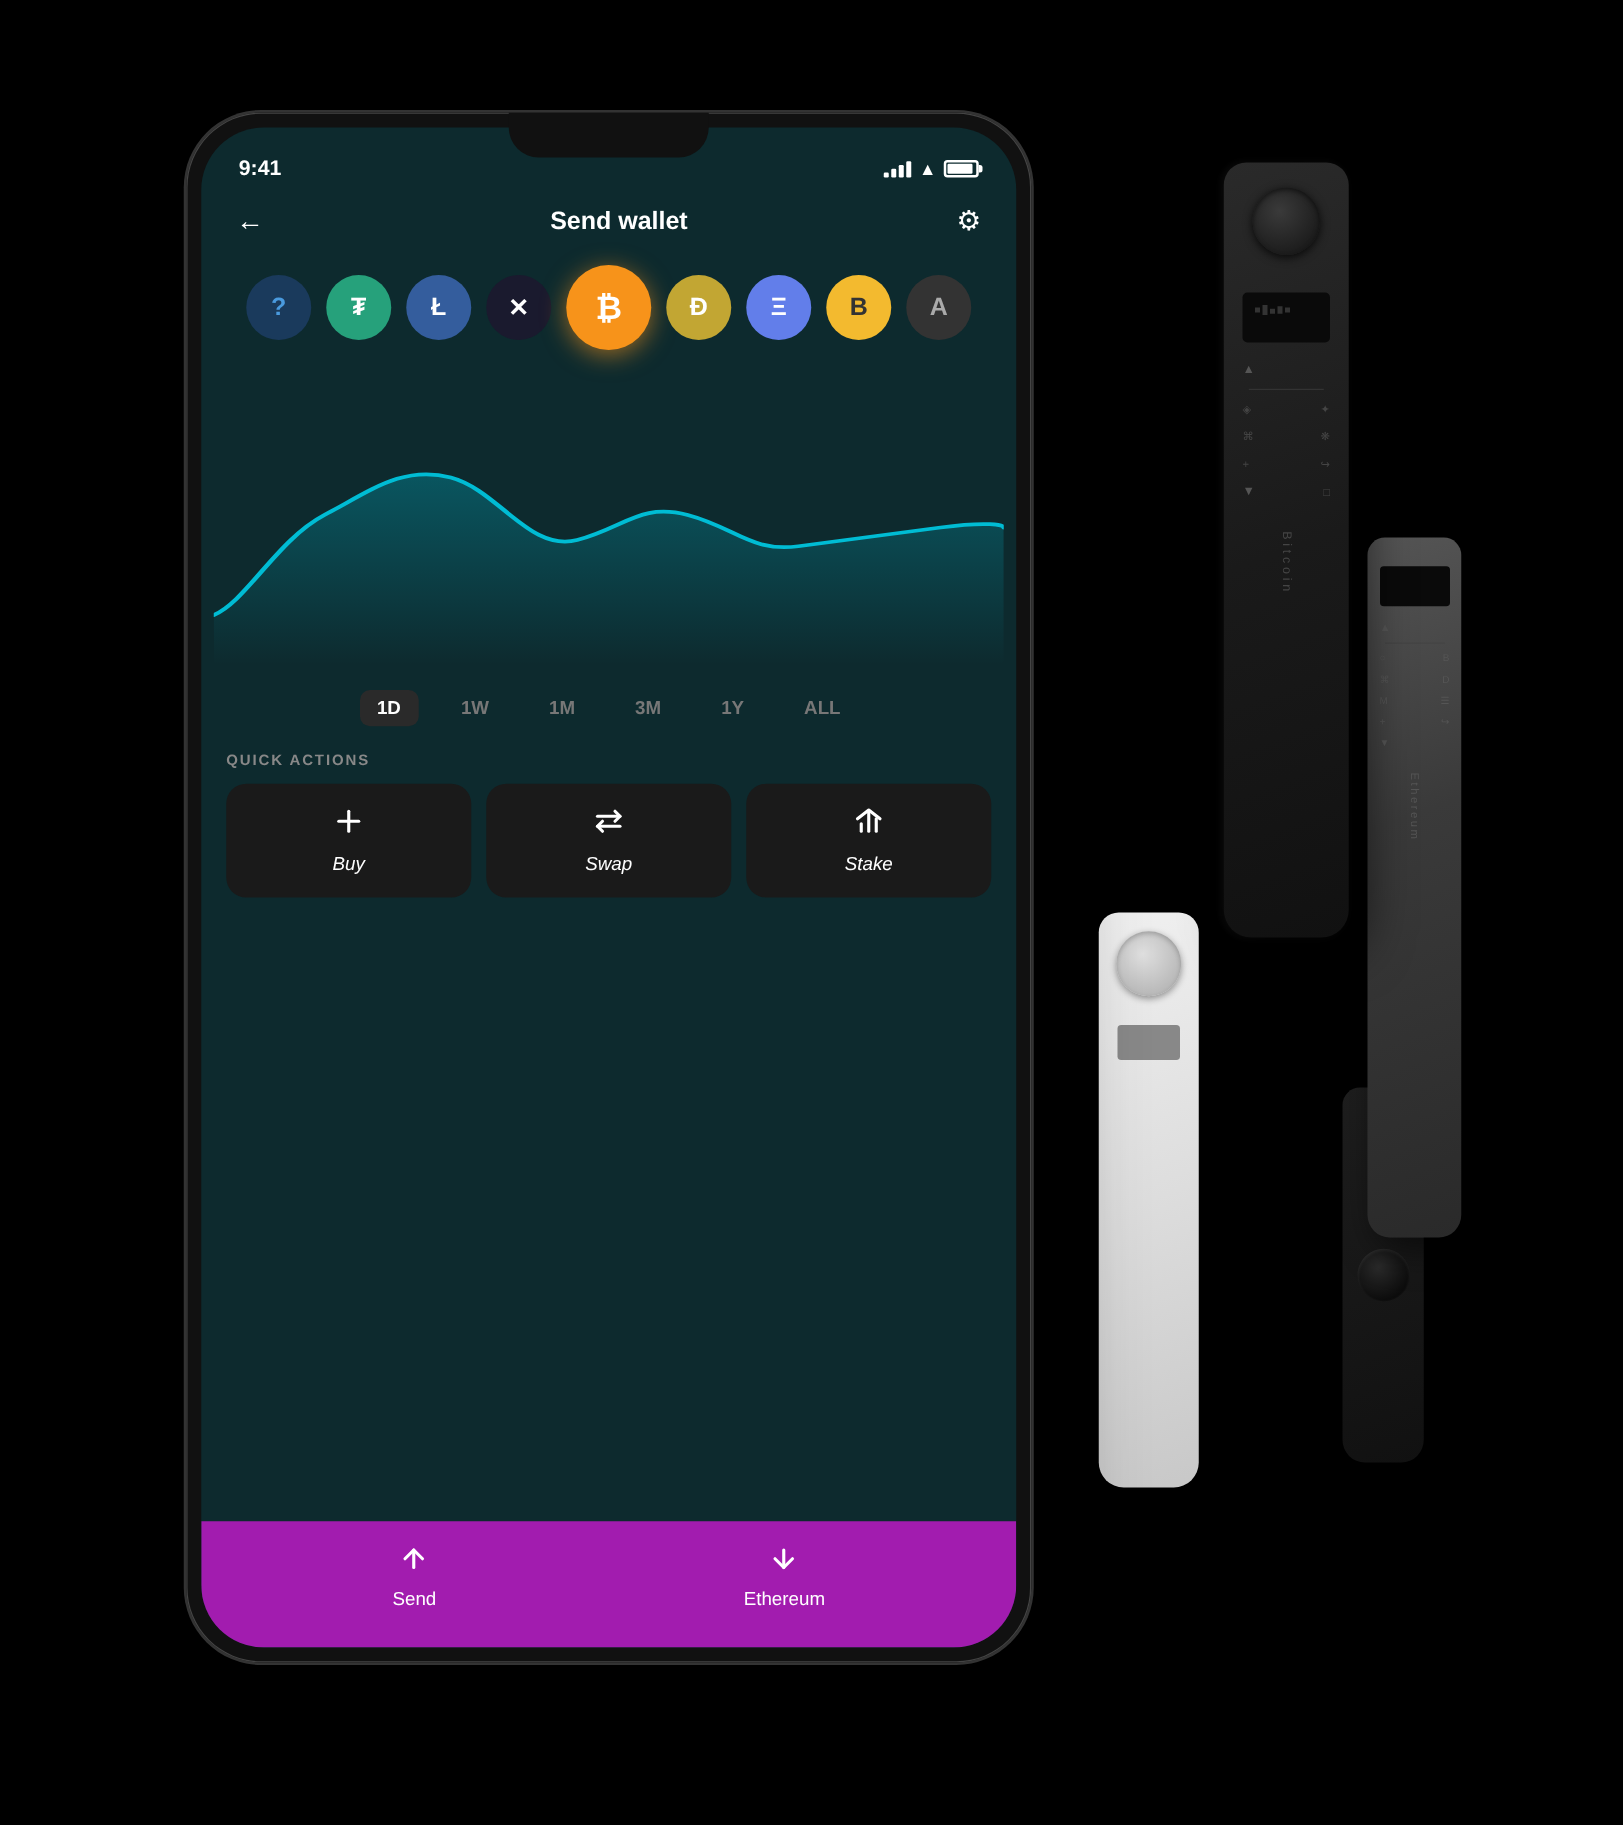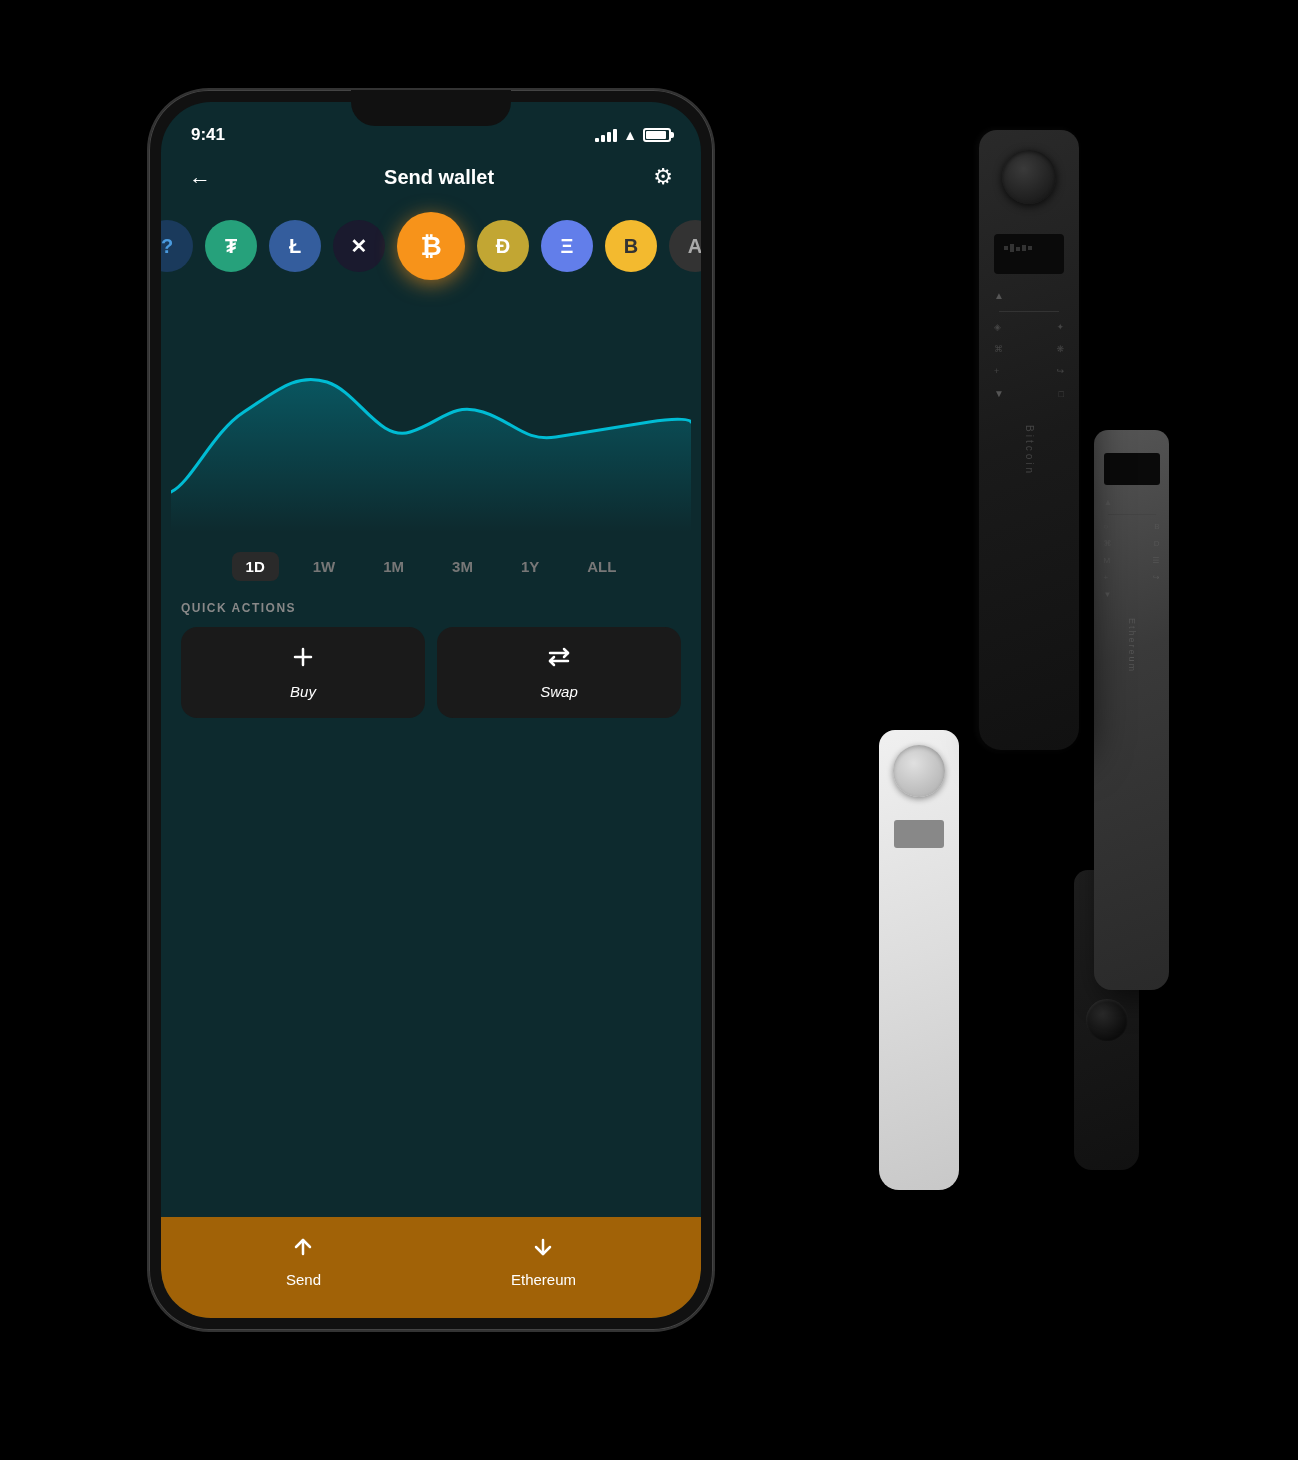--- a/index.html
+++ b/index.html
@@ -23,21 +23,21 @@
       display: flex;
       align-items: center;
       justify-content: center;
     }
 
     
     .phone {
       position: absolute;
       left: 50px;
       top: 40px;
-      width: 564px;
+      width: 676px;
       height: 1240px;
       background: #111;
       border-radius: 60px;
       box-shadow: 0 0 0 2px #333, 0 30px 80px rgba(0,0,0,0.8), inset 0 0 0 1px #444;
       z-index: 10;
       overflow: hidden;
     }
 
     .phone-inner {
       position: absolute;
@@ -300,21 +300,21 @@
 
     .action-label {
       color: #fff;
       font-size: 15px;
       font-weight: 500;
     }
 
     
     .bottom-bar {
       margin-top: auto;
-      background: #a16207;
+      background: #a21caf;
       display: flex;
       justify-content: space-around;
       padding: 18px 30px 30px;
       text-align: right;
     }
 
     .bottom-action {
       display: flex;
       flex-direction: column;
       align-items: center;
@@ -559,20 +559,29 @@
             </div>
             <div class="action-btn">
               <div class="action-icon"><svg width="24" height="24" viewBox="0 0 24 24" fill="none" stroke="white" stroke-width="2.5" stroke-linecap="round" stroke-linejoin="round">
                   <path d="M17 4l4 4-4 4"></path>
                   <path d="M3 8h18"></path>
                   <path d="M7 20l-4-4 4-4"></path>
                   <path d="M21 16H3"></path>
                 </svg></div>
               <div class="action-label">Swap</div>
             </div>
+            <div class="action-btn">
+              <div class="action-icon"><svg width="24" height="24" viewBox="0 0 24 24" fill="none" stroke="white" stroke-width="2.5" stroke-linecap="round" stroke-linejoin="round">
+                  <path d="M18 20V10"></path>
+                  <path d="M12 20V4"></path>
+                  <path d="M6 20v-6"></path>
+                  <path d="M3 10l9-7 9 7"></path>
+                </svg></div>
+              <div class="action-label">Stake</div>
+            </div>
           </div>
       </div>
 
       <div class="bottom-bar">
 
       <div class="bottom-action">
             <div class="bottom-icon"><svg width="24" height="24" viewBox="0 0 24 24" fill="none" stroke="white" stroke-width="2.5" stroke-linecap="round" stroke-linejoin="round">
                 <line x1="12" y1="19" x2="12" y2="5"></line>
                 <polyline points="5 12 12 5 19 12"></polyline>
               </svg></div>

